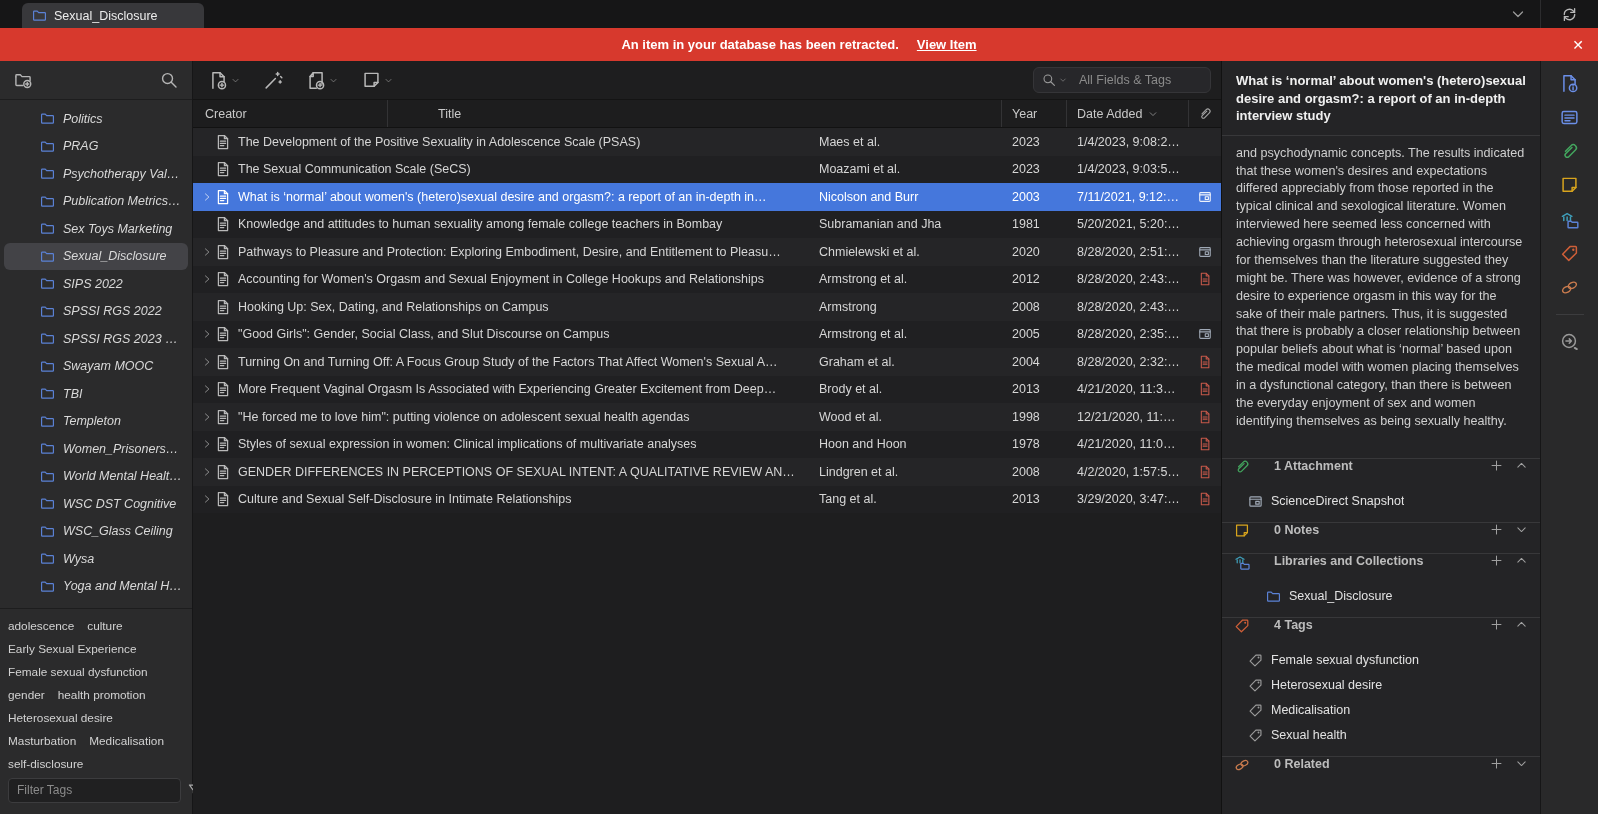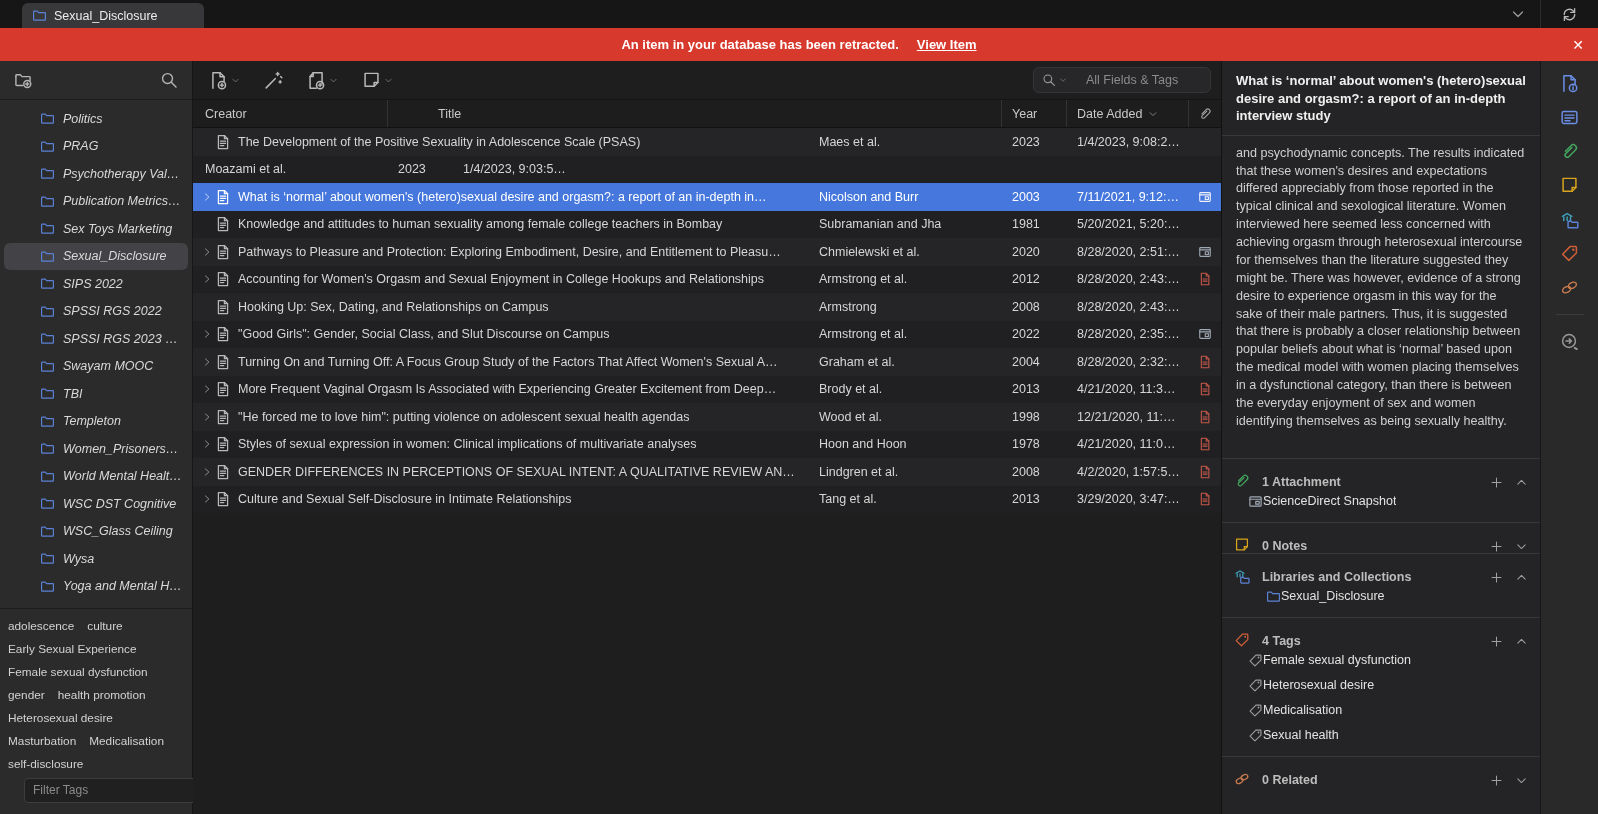--- a/index.html
+++ b/index.html
@@ -39,41 +39,41 @@
   .left-toolbar .ic { width:18px; height:18px; color:#b5b5b5; cursor:pointer; }
   .collections { padding-top:5px; flex:0 0 auto; }
   .coll-item { height:27.5px; display:flex; align-items:center; gap:8px; padding-left:36px; margin:0 4px;
     border-radius:6px; cursor:pointer; }
   .coll-item.selected { background:#434347; }
   .coll-item .ic { width:15px; height:15px; color:#5b82d6; flex:0 0 auto; }
   .coll-label { color:#d9d9d9; font-size:12.5px; white-space:nowrap; overflow:hidden; text-overflow:ellipsis; padding-right:6px;font-style:italic; }
   .tag-cloud { border-top:1px solid #1d1d1e; margin-top:8px; padding:10px 8px 0 8px; flex:1; overflow:hidden;
     display:flex; flex-wrap:wrap; align-content:flex-start; column-gap:13px; row-gap:9px; }
   .cloud-tag { color:#d2d2d2; font-size:11.8px; white-space:nowrap; cursor:pointer; }
-  .filter-row { flex:0 0 auto; height:40px; display:flex; align-items:center; gap:6px; padding:0 8px 8px 24px; }
+  .filter-row { flex:0 0 auto; height:40px; display:flex; align-items:center; gap:6px; padding:0 8px 8px 8px; }
   .filter-input { flex:1; height:25px; background:#202021; border:1px solid #3c3c3e; border-radius:4px;
     color:#d2d2d2; font-size:12px; padding:0 8px; outline:none; font-family:inherit; }
   .filter-input::placeholder { color:#8b8b8b; }
   .filter-btn { display:flex; align-items:center; gap:2px; color:#a9a9a9; cursor:pointer; }
   .filter-btn .funnel { width:16px; height:16px; }
   .filter-btn .chev { width:9px; height:9px; }
 
   
   .center-pane { flex:1; background:#1e1e1f; border-right:1px solid #111; display:flex; flex-direction:column; min-width:0; }
   .center-toolbar { height:39px; flex:0 0 auto; display:flex; align-items:center; border-bottom:1px solid #141414; padding:0 10px 0 16px; }
   .tool-group { display:flex; align-items:center; gap:24px; }
   .tool-btn { display:flex; align-items:center; gap:3px; color:#b9b9b9; cursor:pointer; }
   .tool-btn .ic { width:19px; height:19px; }
   .tool-btn .chev { width:9px; height:9px; color:#8f8f8f; }
   .search-box { margin-left:auto; width:178px; height:26px; background:#27272a; border:1px solid #353538;
     border-radius:6px; display:flex; align-items:center; padding:0 8px; gap:3px; }
   .search-box .ic { width:14px; height:14px; color:#9a9a9a; flex:0 0 auto; }
   .search-box .chev { width:8px; height:8px; color:#8f8f8f; flex:0 0 auto; }
   .search-input { flex:1; min-width:0; background:transparent; border:none; outline:none; color:#d2d2d2;
-    font-size:12.5px; margin-left:16px; font-family:inherit; }
+    font-size:12.5px; margin-left:9px; font-family:inherit; }
   .search-input::placeholder { color:#8b8b8b; }
 
   
   .thead { height:28px; flex:0 0 auto; background:#1d1d1e; border-bottom:1px solid #121212; display:flex; align-items:stretch;
     color:#c9c9c9; font-size:12.5px; }
   .th { display:flex; align-items:center; border-right:1px solid #333335; }
   .th-title { flex:1; padding-left:50px; }
   .th-creator { width:195px; padding-left:12px; }
   .th-year { width:65px; padding-left:10px; }
   .th-date { width:122px; padding-left:10px; gap:6px; }
@@ -103,27 +103,27 @@
   .cell-att.v-pdf .pdf-ic { display:block; color:#c5584a; }
   .trow.selected .cell-att.v-snapshot .snap-ic { color:#eef2fb; }
 
   
   .right-pane { width:318px; background:#242426; display:flex; flex-direction:column; overflow:hidden; }
   .detail-title { padding:11px 14px 10px 14px; color:#f0f0f0; font-size:13px; font-weight:bold; line-height:1.35;
     border-bottom:1px solid #38383a; }
   .abstract { padding:9px 14px 10px 14px; color:#cfcfcf; font-size:12.6px; line-height:1.42;
     height:322px; overflow:hidden; flex:0 0 auto; }
   .section { border-top:1px solid #38383a; padding:0 12px; }
-  .sec-head { height:30px; display:flex; align-items:flex-end; gap:12px; }
+  .sec-head { height:30px; display:flex; align-items:flex-start; gap:24px; }
   .sec-head .sec-ic { width:16px; height:16px; flex:0 0 auto; }
   .sec-label { color:#bdbdbd; font-size:12.5px; font-weight:bold; }
   .sec-actions { margin-left:auto; display:flex; align-items:center; gap:12px; color:#a0a0a0; }
   .sec-actions .ic { width:13px; height:13px; cursor:pointer; }
   .sec-body { padding:0 0 8px 0; }
-  .sec-row { height:25px; display:flex; align-items:center; gap:0; padding-left:14px; cursor:pointer; }
+  .sec-row { height:25px; display:flex; align-items:center; gap:8px; padding-left:14px; cursor:pointer; }
   .sec-row .ic { width:15px; height:15px; flex:0 0 auto; }
   .sec-row-label { color:#e2e2e2; font-size:12.5px; white-space:nowrap; overflow:hidden; }
   .indent2 { padding-left:32px; }
   .ic-clip { color:#43a55e; }
   .ic-note { color:#d8a41d; }
   .ic-tag-o { color:#cf5f38; }
   .ic-rel { color:#c97b4e; }
   .ic-snapshot-att { color:#9fa8b5; }
   .ic-bank { color:#4a7fd6; }
   .ic-folder-b { color:#5b82d6; }
@@ -537,20 +537,31 @@
             <div class="cell-creator t-text">Maes et al.</div>
             <div class="cell-year">2023</div>
             <div class="cell-date t-text">1/4/2023, 9:08:2…</div>
             <div class="cell-att">
               
               
             </div>
           </div>
 
           <div class="trow">
+            <div class="cell-title">
+              <span class="twisty">
+                <svg class="ic">
+                  <use href="#i-chev-right"></use>
+                </svg>
+              </span>
+              <svg class="ic doc-ic">
+                <use href="#i-doc-lines"></use>
+              </svg>
+              <span class="t-text">The Sexual Communication Scale (SeCS)</span>
+            </div>
             <div class="cell-creator t-text">Moazami et al.</div>
             <div class="cell-year">2023</div>
             <div class="cell-date t-text">1/4/2023, 9:03:5…</div>
             <div class="cell-att">
               
               
             </div>
           </div>
 
           <div class="trow selected">
@@ -670,21 +681,21 @@
                 <svg class="ic">
                   <use href="#i-chev-right"></use>
                 </svg>
               </span>
               <svg class="ic doc-ic">
                 <use href="#i-doc-lines"></use>
               </svg>
               <span class="t-text">"Good Girls": Gender, Social Class, and Slut Discourse on Campus</span>
             </div>
             <div class="cell-creator t-text">Armstrong et al.</div>
-            <div class="cell-year">2022</div>
+            <div class="cell-year">2005</div>
             <div class="cell-date t-text">8/28/2020, 2:35:…</div>
             <div class="cell-att v-snapshot">
               <svg class="ic snap-ic">
                 <use href="#i-snapshot"></use>
               </svg>
 
             </div>
           </div>
 
           <div class="trow">

